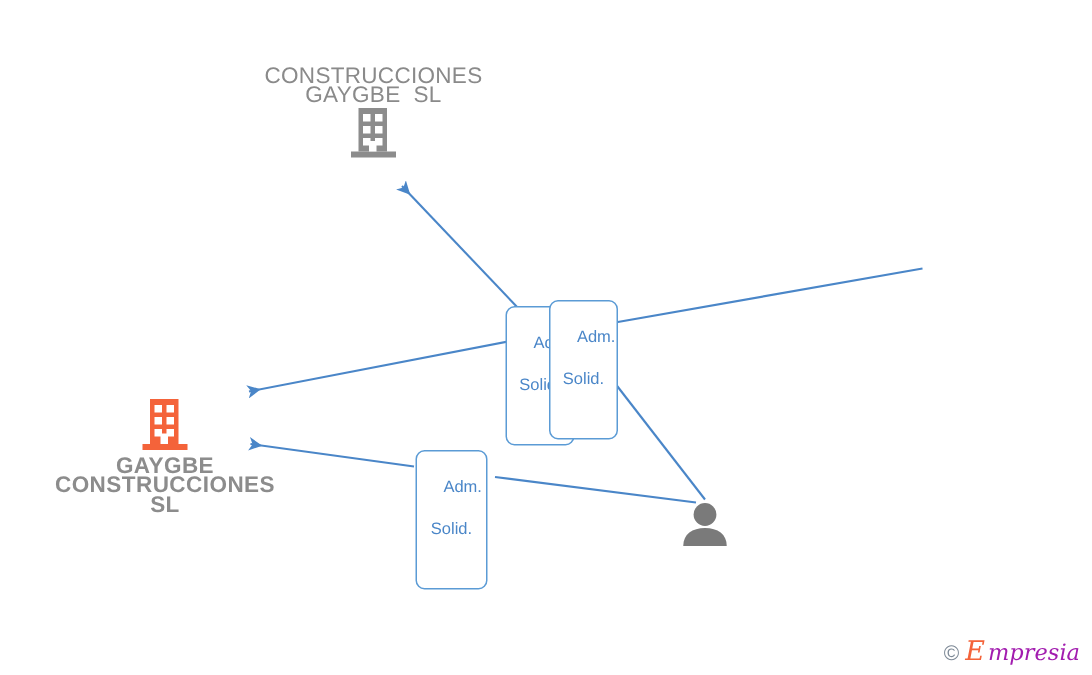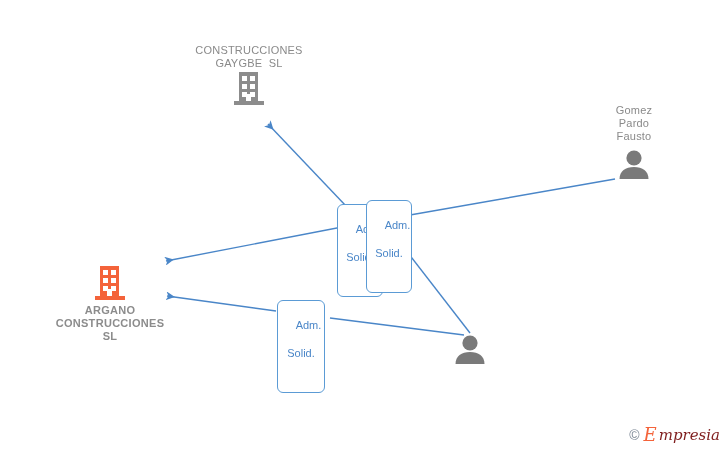--- a/index.html
+++ b/index.html
@@ -27,21 +27,21 @@
   }
 
   
   .node {
     position: absolute;
     text-align: center;
     z-index: 3;
   }
   .node-label {
     color: #8a8a8a;
-    font-size: 11px;
+    font-size: 15px;
     line-height: 13px;
     letter-spacing: 0.2px;
     white-space: pre;
   }
   .node-label.strong {
     font-weight: bold;
     color: #8c8c8c;
     letter-spacing: 0.3px;
   }
   .node-icon {
@@ -82,21 +82,21 @@
     line-height: 14px;
   }
   #watermark .wm-e {
     color: #f4633a;
     font-family: "DejaVu Serif", serif;
     font-style: italic;
     font-size: 18px;
     line-height: 18px;
   }
   #watermark .wm-rest {
-    color: #7f1d1d;
+    color: #a21caf;
     font-family: "DejaVu Serif", serif;
     font-style: italic;
     font-size: 15px;
     line-height: 18px;
     margin-left: -2px;
     text-align: right;
   }
 </style>
 </head>
 <body>
@@ -162,34 +162,25 @@
       <rect x="7" y="2" width="19" height="30" fill="#f4633a"></rect>
       <rect x="2" y="32" width="30" height="4" fill="#f4633a"></rect>
       <rect x="10" y="6" width="5" height="5" fill="#ffffff"></rect>
       <rect x="18" y="6" width="5" height="5" fill="#ffffff"></rect>
       <rect x="10" y="14" width="5" height="5" fill="#ffffff"></rect>
       <rect x="18" y="14" width="5" height="5" fill="#ffffff"></rect>
       <rect x="10" y="22" width="5" height="5" fill="#ffffff"></rect>
       <rect x="18" y="22" width="5" height="5" fill="#ffffff"></rect>
       <rect x="14" y="25" width="5" height="7" fill="#ffffff"></rect>
     </svg>
-    <div class="node-label strong" style="margin-top:3px;">ARGANO
+    <div class="node-label strong" style="margin-top:3px;">GAYGBE
 CONSTRUCCIONES
 SL</div>
   </div>
 
-  <div class="node" style="left:588px; top:104px; width:92px;">
-    <div class="node-label">Gomez
-Pardo
-Fausto</div>
-    <svg class="node-icon" style="margin-top:6px;" width="34" height="30" viewBox="0 0 34 30">
-      <circle cx="17" cy="9" r="7.6" fill="#7a7a7a"></circle>
-      <path d="M 2.5 30 C 2.5 22 8.5 18 17 18 C 25.5 18 31.5 22 31.5 30 Z" fill="#7a7a7a"></path>
-    </svg>
-  </div>
 
   <div class="node" style="left:424px; top:334px; width:92px;">
     <svg class="node-icon" width="34" height="30" viewBox="0 0 34 30">
       <circle cx="17" cy="9" r="7.6" fill="#7a7a7a"></circle>
       <path d="M 2.5 30 C 2.5 22 8.5 18 17 18 C 25.5 18 31.5 22 31.5 30 Z" fill="#7a7a7a"></path>
     </svg>
   </div>
 
   <div id="watermark">
     <span class="wm-c">©</span>

